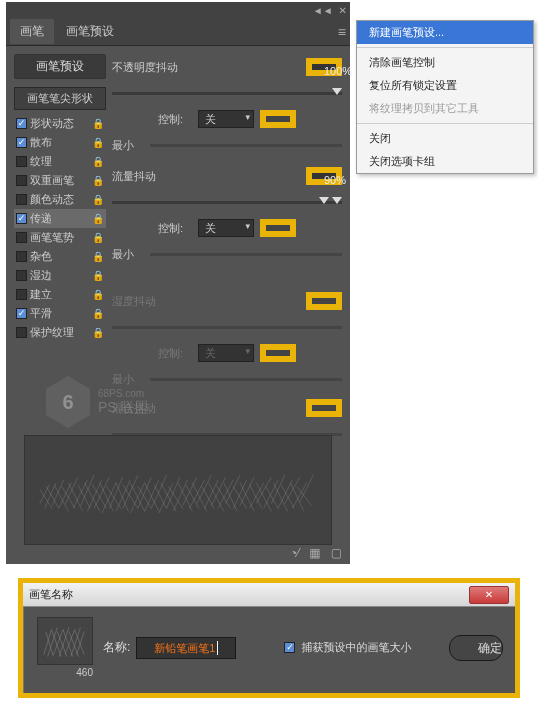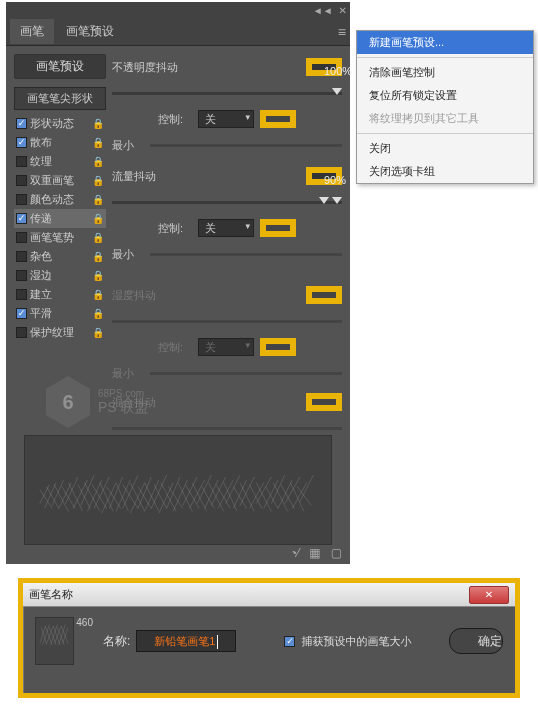--- a/index.html
+++ b/index.html
@@ -38,31 +38,31 @@
 .preview-area{margin:8px;height:110px;background:#414141;border:1px solid #333;position:relative;overflow:hidden}
 .watermark{position:absolute;left:40px;top:-30px;width:260px;height:60px;display:flex;align-items:center;gap:8px;opacity:.6;pointer-events:none}
 .wm-logo{width:44px;height:52px;background:#6a6a6a;clip-path:polygon(50% 0,100% 25%,100% 75%,50% 100%,0 75%,0 25%);display:flex;align-items:center;justify-content:center;color:#bbb;font-size:20px;font-weight:bold}
 .wm-text{color:#8a8a8a;font-size:14px}
 .wm-small{color:#888;font-size:10px}
 .squiggle{position:absolute;left:10px;right:10px;top:20px;bottom:20px}
 .squiggle path{stroke:#c8c8c8;stroke-width:.6;fill:none;opacity:.35}
 .panel-footer{position:absolute;bottom:4px;right:8px;display:flex;gap:10px;color:#aaa}
 .panel-footer span{font-size:12px}
 
-.menu{position:absolute;left:356px;top:30px;width:178px;background:#f4f4f4;border:1px solid #9a9a9a;box-shadow:2px 2px 4px rgba(0,0,0,.25);font-size:12px;color:#222}
+.menu{position:absolute;left:356px;top:20px;width:178px;background:#f4f4f4;border:1px solid #9a9a9a;box-shadow:2px 2px 4px rgba(0,0,0,.25);font-size:12px;color:#222}
 .menu-item{padding:4px 12px}
 .menu-item.sel{background:#3a76d6;color:#fff}
 .menu-item.dim{color:#9a9a9a}
 .menu-sep{height:1px;background:#ccc;margin:3px 0}
 
 .dialog{position:absolute;left:18px;top:578px;width:502px;height:120px;background:#535353;border:5px solid #eab308;box-shadow:1px 1px 0 #777 inset}
 .dlg-title{height:24px;background:linear-gradient(#f2f2f2,#d6d6d6);display:flex;align-items:center;padding:0 6px;color:#222;font-size:12px;border-bottom:1px solid #888}
 .dlg-close{margin-left:auto;width:40px;height:18px;background:linear-gradient(#e07a7a,#c83a3a);border:1px solid #933;border-radius:2px;color:#fff;text-align:center;font-size:10px;line-height:16px}
 .dlg-body{display:flex;align-items:center;gap:10px;padding:10px 12px;color:#ddd}
-.dlg-thumb{width:58px;display:flex;flex-direction:row;align-items:flex-start;gap:2px}
+.dlg-thumb{width:58px;display:flex;flex-direction:column;align-items:flex-end;gap:2px}
 .thumb-box{width:56px;height:48px;border:1px solid #333;background:#444;position:relative;overflow:hidden}
 .thumb-num{font-size:10px;color:#ccc}
 .dlg-mid{flex:1;display:flex;flex-direction:row;gap:8px}
 .name-row{display:flex;align-items:center;gap:6px}
 .name-row label{font-size:12px}
 .name-input{flex:1;background:#333;border:1px solid #1a1a1a;color:#f97316;padding:3px 17px;height:22px;font-size:12px}
 .cap-row{display:flex;align-items:center;gap:6px;padding-left:40px}
 .dlg-ok{width:54px;height:26px;background:#454545;border:1px solid #1a1a1a;color:#ddd;border-radius:12px;text-align:right;line-height:24px;font-size:12px}
 .cursor{display:inline-block;width:1px;height:14px;background:#fff;vertical-align:middle;margin-left:2px}
 </style>
@@ -178,21 +178,21 @@
         <span style="width:40px"></span>
         <span class="ctrl-label" style="width:34px">控制:</span>
         <span class="select">关</span>
         <span class="input-box" style="background:#444"></span>
       </div>
       <div class="ctrl-row">
         <span class="small-label">最小</span>
         <div class="slider-dim"></div>
       </div>
 
-      <div class="ctrl-row" style="margin-top:18px">
+      <div class="ctrl-row" style="margin-top:24px">
         <span class="ctrl-label dim" style="width:auto;flex:1">湿度抖动</span>
         <span class="input-box" style="background:#444;color:#6a6a6a"></span>
       </div>
       <div class="ctrl-row">
           <div class="slider-dim"></div>
         </div>
       <div class="ctrl-row">
         <span style="width:40px"></span>
         <span class="ctrl-label dim" style="width:34px">控制:</span>
         <span class="select dim">关</span>

